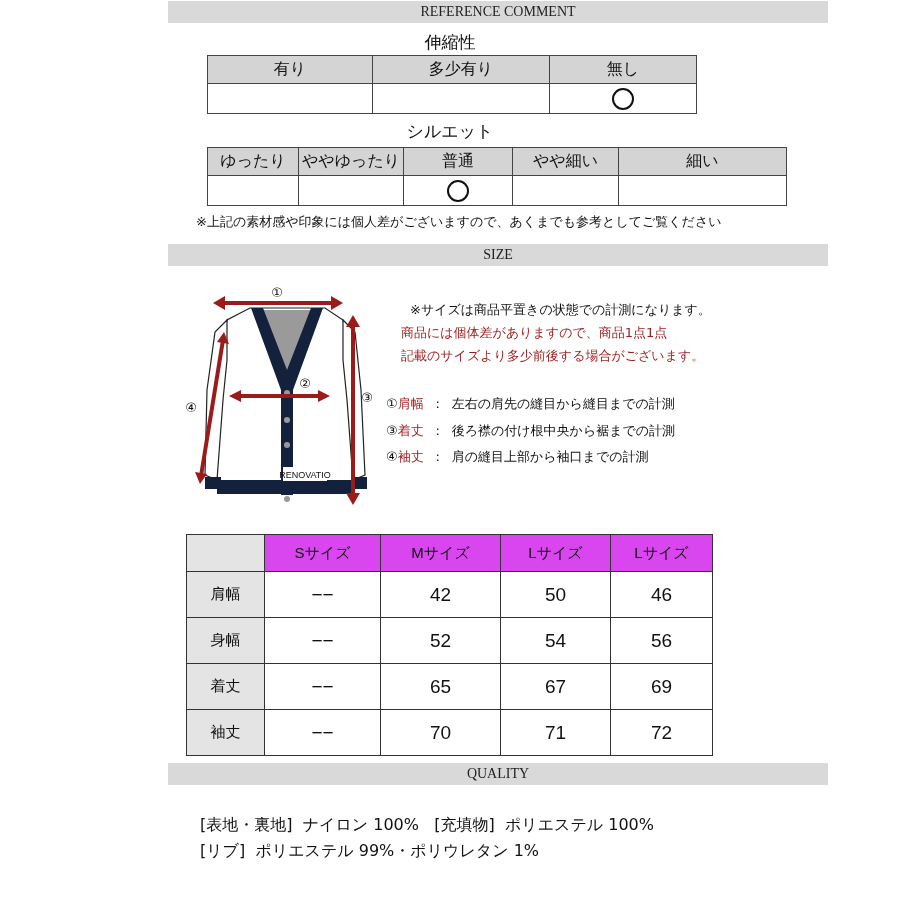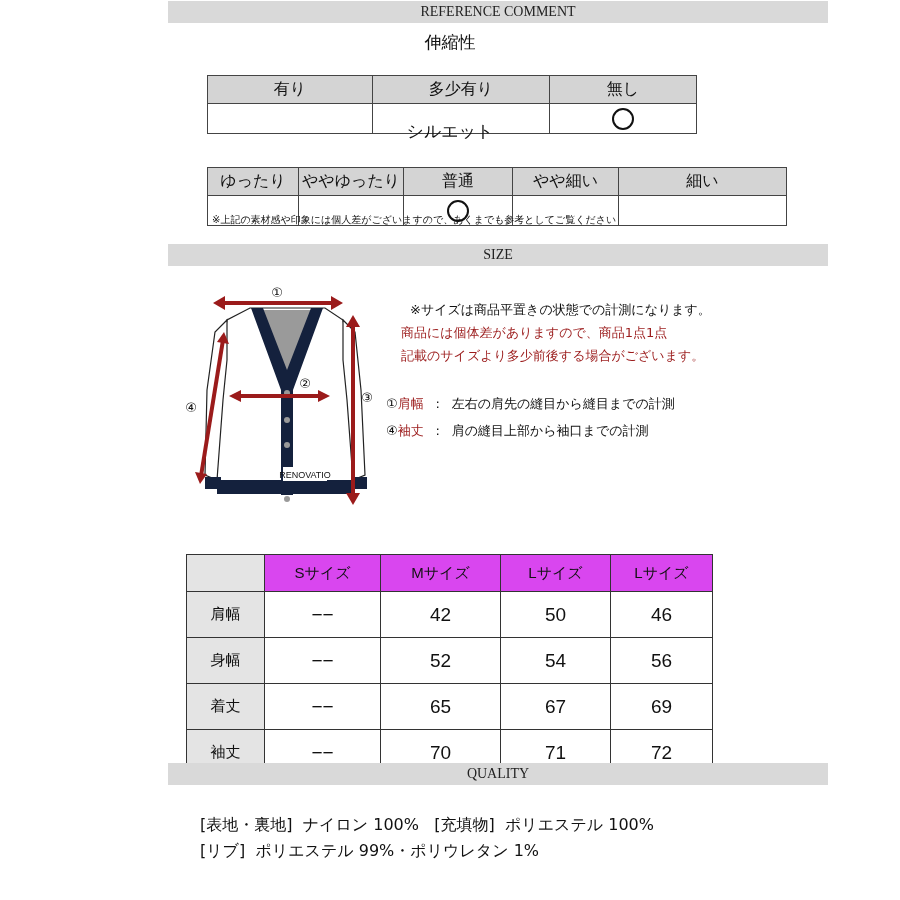--- a/index.html
+++ b/index.html
@@ -1,19 +1,19 @@
 <!DOCTYPE html>
 <html><head>
 <meta charset="utf-8">
 <style>
   html, body { margin:0; padding:0; background:#fff; }
   body { width:900px; height:900px; position:relative; overflow:hidden; font-family:"DejaVu Sans","Liberation Sans",sans-serif; color:#111; }
   .bar { position:absolute; left:168px; width:660px; height:22px; background:#d9d9d9; font-family:"Liberation Serif","DejaVu Serif",serif; font-size:14px; text-align:center; line-height:22px; color:#222; }
   .ttl { position:absolute; left:168px; width:564px; text-align:center; font-size:17px; }
-  table { border-collapse:collapse; position:absolute;margin-top:20px; }
+  table { border-collapse:collapse; position:absolute; }
   .rt td { border:1px solid #444; text-align:center; font-size:16px; }
   .rt tr.h td { background:#d4d4d4; height:25px; }
   .rt tr.v td { background:#fff; height:27px; }
   .circ { display:inline-block; width:18px; height:18px; border:2px solid #111; border-radius:50%; vertical-align:middle; }
   .note { position:absolute; font-size:13px; }
   .red { color:#9b1b1b; }
   .st td { border:1px solid #333; text-align:center; height:43px; font-family:"Liberation Sans",sans-serif; font-size:19px; }
   .st tr.h td { height:34px; background:#d946ef; font-size:15px; }
   .st td.lab { background:#e4e4e4; font-size:15px; font-family:"DejaVu Sans",sans-serif; }
   .q { position:absolute; left:200px; font-size:16px; }
@@ -52,21 +52,21 @@
   <tr class="v">
     <td></td>
     <td></td>
     <td><span class="circ"></span></td>
     <td></td>
     <td></td>
   </tr>
 </tbody>
   </table>
 
-<div class="note" style="left:212px; top:213px; font-size:10px;">※上記の素材感や印象には個人差がございますので、あくまでも参考としてご覧ください</div>
+<div class="note" style="left:196px; top:213px; font-size:13px;">※上記の素材感や印象には個人差がございますので、あくまでも参考としてご覧ください</div>
 
 <div class="bar" style="top:244px;">SIZE</div>
 
 <div style="position:absolute; left:175px; top:280px; width:220px; height:225px;">
   <svg width="220" height="225" viewBox="0 0 220 225">
     <path d="M75 28 L150 28 L168 40 L175 80 L178 200 L165 210 L55 210 L42 200 L45 80 L52 40 Z" fill="#fff" stroke="#222" stroke-width="1.2"></path>
     <path d="M52 40 L40 52 L32 110 L30 195 L42 200 L48 120 L52 80 Z" fill="#fff" stroke="#222" stroke-width="1.2"></path>
     <path d="M168 40 L180 52 L186 110 L190 195 L178 200 L172 120 L168 80 Z" fill="#fff" stroke="#222" stroke-width="1.2"></path>
     <path d="M80 30 L145 30 L112 100 Z" fill="#9a9a9a"></path>
     <path d="M76 28 L88 28 L112 90 L136 28 L148 28 L118 110 L118 215 L106 215 L106 110 Z" fill="#14213d"></path>
@@ -100,20 +100,21 @@
     <text x="16" y="132" font-size="13" text-anchor="middle" fill="#111">④</text>
   </svg>
 </div>
 
 <div class="note" style="left:386px; top:301px;margin-left:24px;">※サイズは商品平置きの状態での計測になります。</div>
 <div class="note red" style="left:401px; top:324px;">商品には個体差がありますので、商品1点1点</div>
 <div class="note red" style="left:401px; top:347px;">記載のサイズより多少前後する場合がございます。</div>
 
 <div style="position:absolute; left:386px; top:391px; font-size:13px; line-height:26.5px;">
   <div><span>①</span><span class="red">肩幅</span><span style="display:inline-block;width:28px;text-align:center;">:</span><span>左右の肩先の縫目から縫目までの計測</span></div>
+  <div><span>③</span><span class="red">着丈</span><span style="display:inline-block;width:28px;text-align:center;">:</span><span>後ろ襟の付け根中央から裾までの計測</span></div>
   <div><span>④</span><span class="red">袖丈</span><span style="display:inline-block;width:28px;text-align:center;">:</span><span>肩の縫目上部から袖口までの計測</span></div>
 </div>
 
 <table class="st" style="left:186px; top:534px; width:527px;">
   <tbody>
       <tr class="h">
     <td style="width:75px; background:#e4e4e4"></td>
     <td style="width:113px">Sサイズ</td>
     <td style="width:117px">Mサイズ</td>
     <td style="width:107px">Lサイズ</td>

